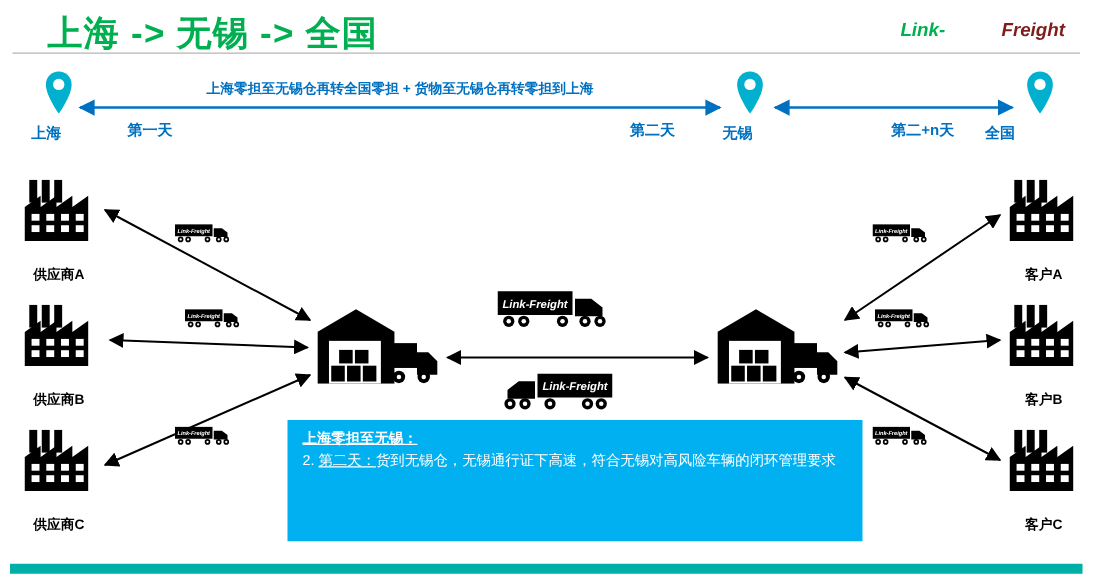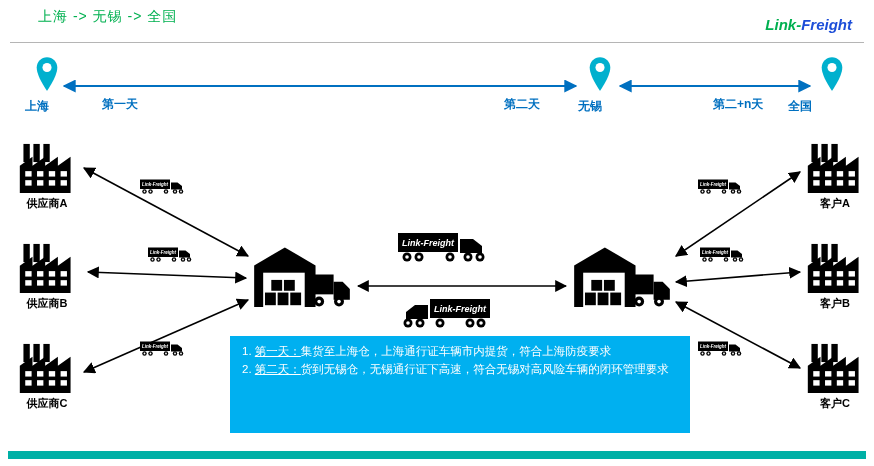--- a/index.html
+++ b/index.html
@@ -5,34 +5,34 @@
   * { margin:0; padding:0; box-sizing:border-box; }
   html,body { background:#fff; }
   body {
     font-family:"Liberation Sans","DejaVu Sans",sans-serif;
     width:874px; height:466px;
   }
   .slide { position:relative; width:874px; height:466px; background:#fff; overflow:hidden; }
   .abs { position:absolute; }
 
   
-  .title { left:38px; top:8px; font-size:14px; font-weight:normal; color:var(--green); letter-spacing:1px; }
+  .title { left:38px; top:8px; font-size:28px; font-weight:bold; color:var(--green); letter-spacing:1px; }
   .logo  { right:22px; top:16px; font-size:15px; font-weight:bold; font-style:italic; }
   .logo .g { color:var(--green); }
-  .logo .k { color:#1d4ed8; }
+  .logo .k { color:#7f1d1d;margin-left:45px; }
   .divider { left:10px; top:42px; width:854px; height:0; border-top:1px solid #b5b5b5; }
 
   
   .blue-text { color:var(--blue); font-weight:bold; }
   .note { left:70px; top:63px; width:500px; text-align:center; font-size:11px; }
   .pin-label { width:44px; text-align:left; font-size:12px; }
   .day-label { font-size:12px; }
 
   
-  .entity-label { width:74px; text-align:center; font-size:11px; font-weight:bold; color:#000; }
+  .entity-label { width:74px; text-align:center; font-size:11px; font-weight:bold; color:#000;margin-top:16px; }
 
   
   .connectors { left:0; top:0; pointer-events:none; }
   line.blue  { stroke:var(--blue); stroke-width:2; }
   line.black { stroke:#000; stroke-width:1.6; }
   #mB path { fill:var(--blue); }
   #mK path { fill:#000; }
 
   
   .pin-body { fill:var(--pin); }
@@ -81,20 +81,21 @@
     <line class="blue" x1="620" y1="86" x2="810" y2="86" marker-start="url(#mB)" marker-end="url(#mB)"></line>
     <line class="black" x1="84" y1="168" x2="248" y2="256" marker-start="url(#mK)" marker-end="url(#mK)"></line>
     <line class="black" x1="88" y1="272" x2="246" y2="278" marker-start="url(#mK)" marker-end="url(#mK)"></line>
     <line class="black" x1="84" y1="372" x2="248" y2="300" marker-start="url(#mK)" marker-end="url(#mK)"></line>
     <line class="black" x1="358" y1="286" x2="566" y2="286" marker-start="url(#mK)" marker-end="url(#mK)"></line>
     <line class="black" x1="676" y1="256" x2="800" y2="172" marker-start="url(#mK)" marker-end="url(#mK)"></line>
     <line class="black" x1="676" y1="282" x2="800" y2="272" marker-start="url(#mK)" marker-end="url(#mK)"></line>
     <line class="black" x1="676" y1="302" x2="800" y2="368" marker-start="url(#mK)" marker-end="url(#mK)"></line>
   </svg>
 
+  <div class="abs note blue-text">上海零担至无锡仓再转全国零担 + 货物至无锡仓再转零担到上海</div>
 
   <svg class="abs" style="left:34px;top:56px" width="26" height="35" viewBox="0 0 24 32">
     <path class="pin-body" d="M12 32 C12 32 2.5 19 2.5 10.5 C2.5 5 6.8 1 12 1 C17.2 1 21.5 5 21.5 10.5 C21.5 19 12 32 12 32 Z"></path>
     <circle class="pin-hole" cx="12" cy="10.5" r="4.2"></circle>
   </svg>
   <div class="abs pin-label blue-text" style="left:25px;top:98px">上海</div>
 
   <svg class="abs" style="left:587px;top:56px" width="26" height="35" viewBox="0 0 24 32">
     <path class="pin-body" d="M12 32 C12 32 2.5 19 2.5 10.5 C2.5 5 6.8 1 12 1 C17.2 1 21.5 5 21.5 10.5 C21.5 19 12 32 12 32 Z"></path>
     <circle class="pin-hole" cx="12" cy="10.5" r="4.2"></circle>
@@ -356,24 +357,21 @@
       <circle class="wht" cx="21" cy="27" r="1.8"></circle>
     <circle class="blk" cx="52" cy="27" r="4.5"></circle>
       <circle class="wht" cx="52" cy="27" r="1.8"></circle>
     <circle class="blk" cx="70" cy="27" r="4.5"></circle>
       <circle class="wht" cx="70" cy="27" r="1.8"></circle>
     <circle class="blk" cx="82" cy="27" r="4.5"></circle>
       <circle class="wht" cx="82" cy="27" r="1.8"></circle>
   </svg>
 
   <div class="abs infobox">
-    <div class="item">
-      <span>1.</span>
-      <span class="day">第一天：</span><span>集货至上海仓，上海通行证车辆市内提货，符合上海防疫要求</span>
-    </div>
+    <div class="heading">上海零担至无锡：</div>
     <div class="item">
       <span>2.</span>
       <span class="day">第二天：</span><span>货到无锡仓，无锡通行证下高速，符合无锡对高风险车辆的闭环管理要求</span>
     </div>
   </div>
 
   <div class="abs footer-bar"></div>
 
 </div>
 

